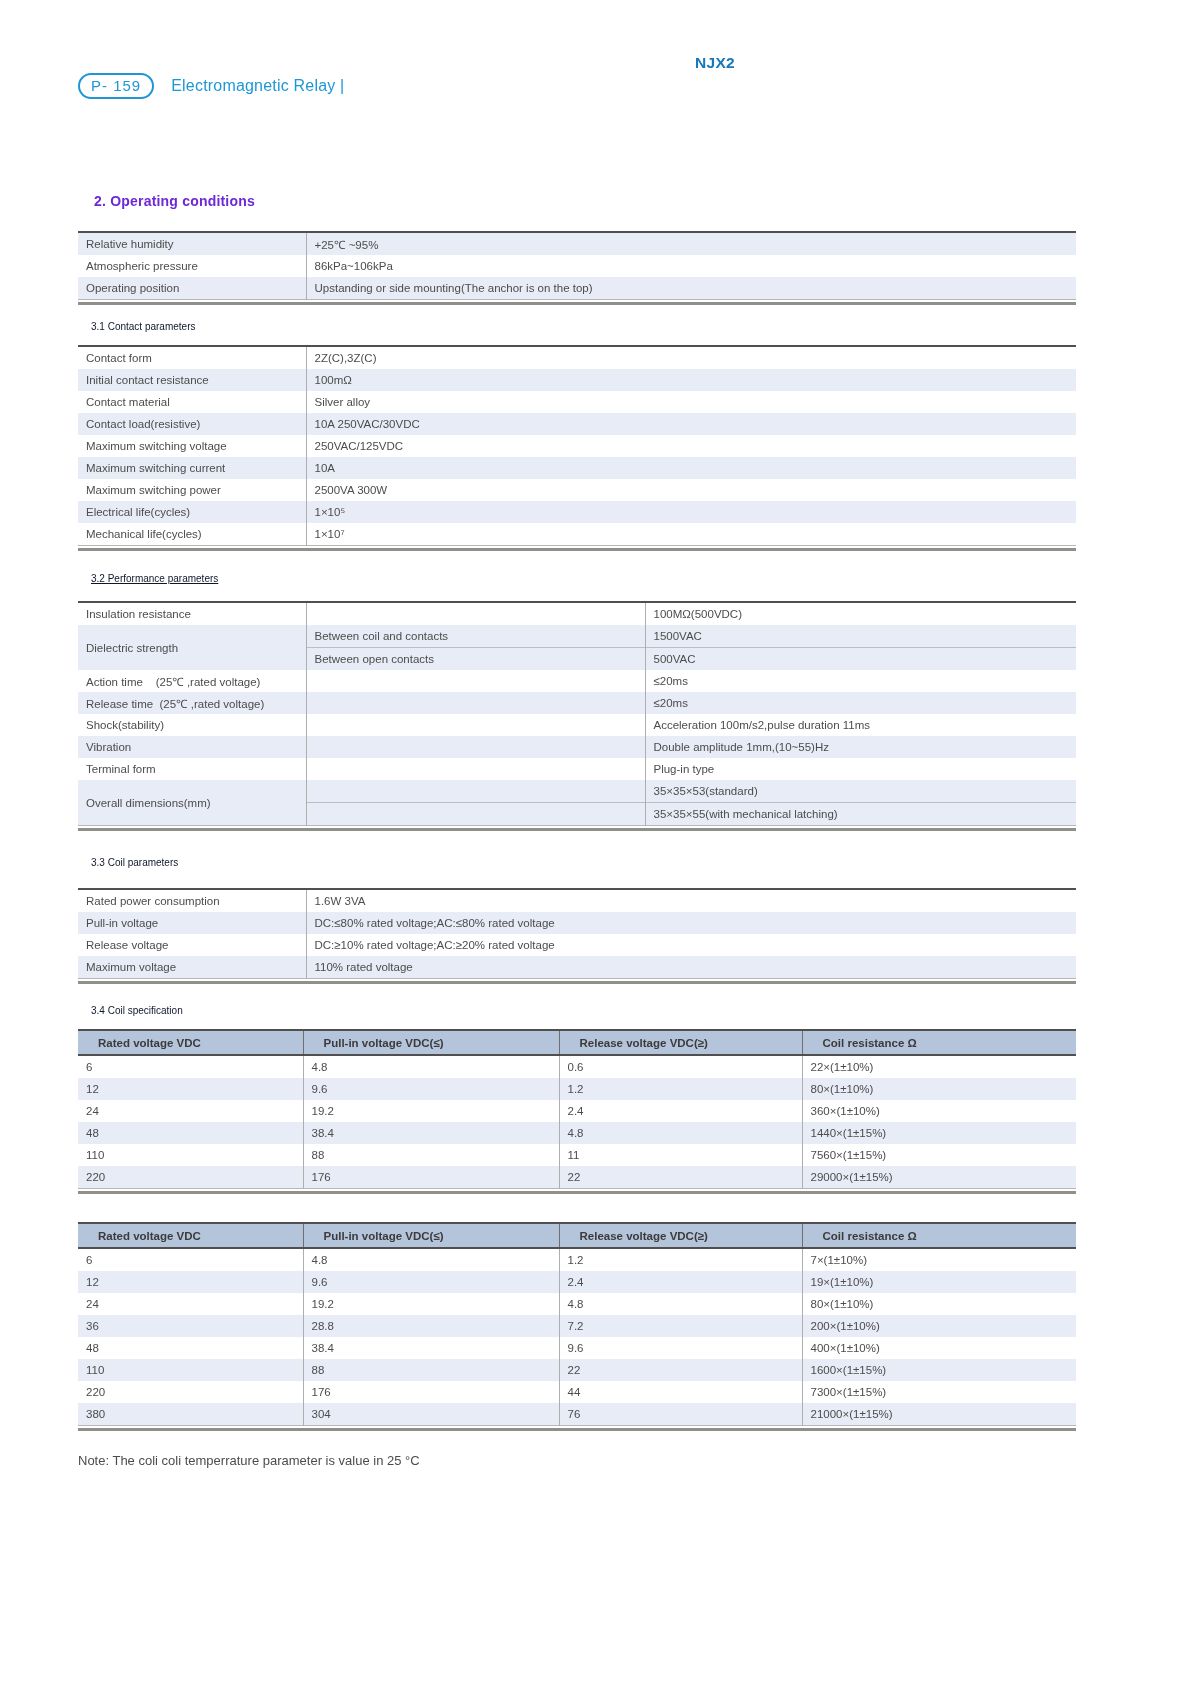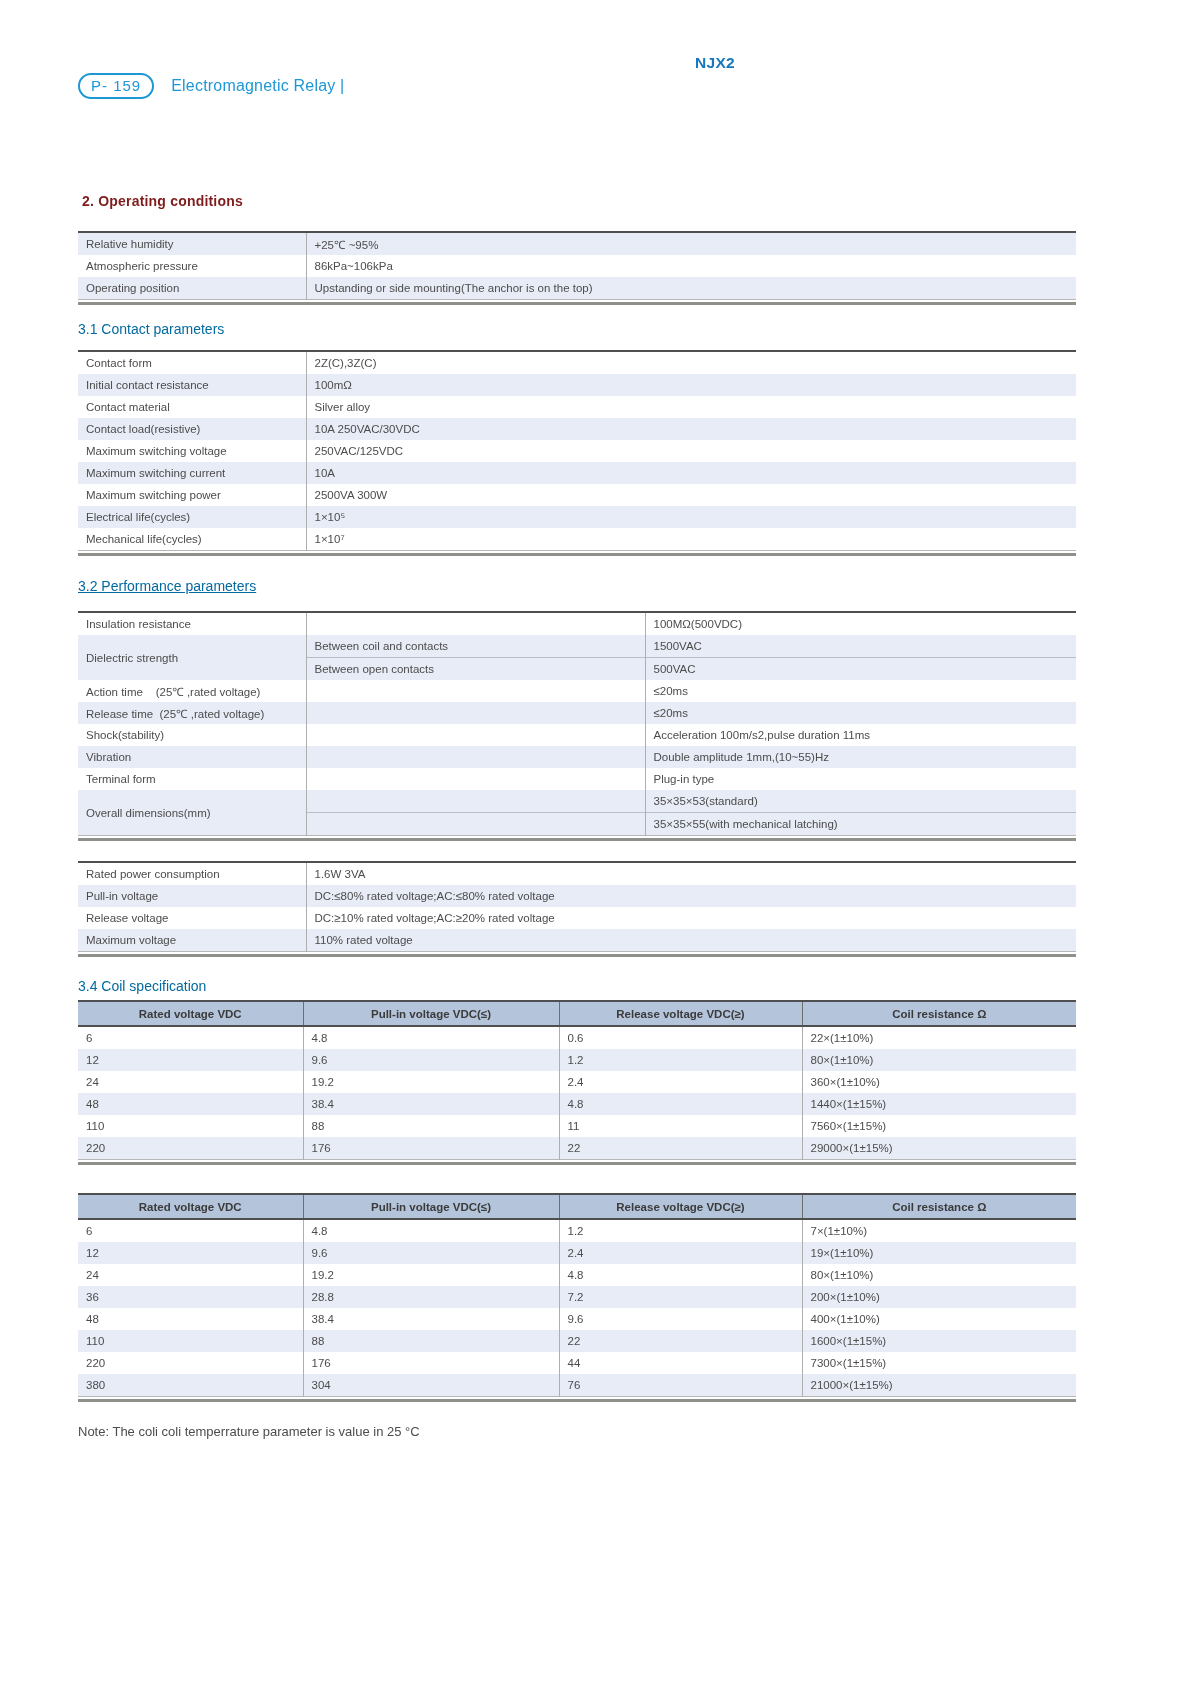--- a/index.html
+++ b/index.html
@@ -24,22 +24,22 @@
   .page-header{padding-top:71px;height:30px;position:relative;display:flex;align-items:center;}
   .pill{
     display:inline-block;border:2px solid var(--accent);border-radius:15px;
     padding:2px 11px 3px 11px;color:var(--accent);font-size:15px;letter-spacing:1px;
     line-height:17px;
   }
   .page-title{color:var(--accent);font-size:16px;margin-left:17px;letter-spacing:0.2px;}
   .product-code{position:absolute;left:617px;top:54px;color:var(--product);font-size:15.5px;font-weight:bold;letter-spacing:0.3px;}
 
   
-  h2{font-size:14px;font-weight:bold;color:#7f1d1d;margin:4px;letter-spacing:0.2px;}
-  h3{font-size:14px;font-weight:normal;color:#0369a1;margin:0;}
+  h2{font-size:14px;font-weight:bold;color:#6d28d9;margin:16px;letter-spacing:0.2px;}
+  h3{font-size:10px;font-weight:normal;color:#0f172a;margin:13px;}
   .h2-op{margin-top:92px;}
   .h2-tech{margin-top:31px;}
   .h3-contact{margin-top:16px;}
   .h3-perf{margin-top:22px;text-decoration:underline;}
   .h3-coilp{margin-top:26px;}
   .h3-spec{margin-top:21px;}
 
   
   table{border-collapse:collapse;width:100%;table-layout:fixed;
         border-top:2px solid var(--border_dark);
@@ -49,21 +49,21 @@
   .m-t3{margin-top:17px;}
   .m-t4{margin-top:20px;}
   .m-t5{margin-top:6px;}
   .m-t6{margin-top:28px;}
   td{
     font-size:11.5px;color:var(--text);padding:0 8px;height:22px;
     vertical-align:middle;white-space:pre-wrap;overflow:hidden;
   }
   td + td{border-left:1px solid var(--border_light);}
   th{
-    font-size:11.5px;color:#3b3b3b;font-weight:bold;text-align:center;
+    font-size:11.5px;color:#3b3b3b;font-weight:bold;text-align:left;
     background:var(--header_row_bg);padding:0 20px;height:23px;vertical-align:middle;
     border-bottom:2px solid var(--border_dark);
   }
   th + th{border-left:1px solid #6e6e6e;}
   tr.alt{background:var(--row_alt);}
   tr.topline td{border-top:1px solid #b9bdc9;}
   tr.topline td:first-child{border-left:1px solid var(--border_light);}
   .tbar{height:3px;background:var(--bottom_bar);margin-top:2px;}
 
   .note{margin-top:22px;font-size:13px;color:#4c4c4c;}
@@ -204,20 +204,21 @@
           <td>35×35×53(standard)</td>
         </tr>
         <tr class="alt topline">
           <td></td>
           <td>35×35×55(with mechanical latching)</td>
         </tr>
       </tbody>
   </table>
   <div class="tbar"></div>
 
+  <h3 class="h3-coilp">3.3 Coil parameters</h3>
   <table class="m-t4">
     <colgroup>
         <col style="width:228px">
         <col>
       </colgroup>
     <tbody>
         <tr>
           <td>Rated power consumption</td>
           <td>1.6W 3VA</td>
         </tr>

